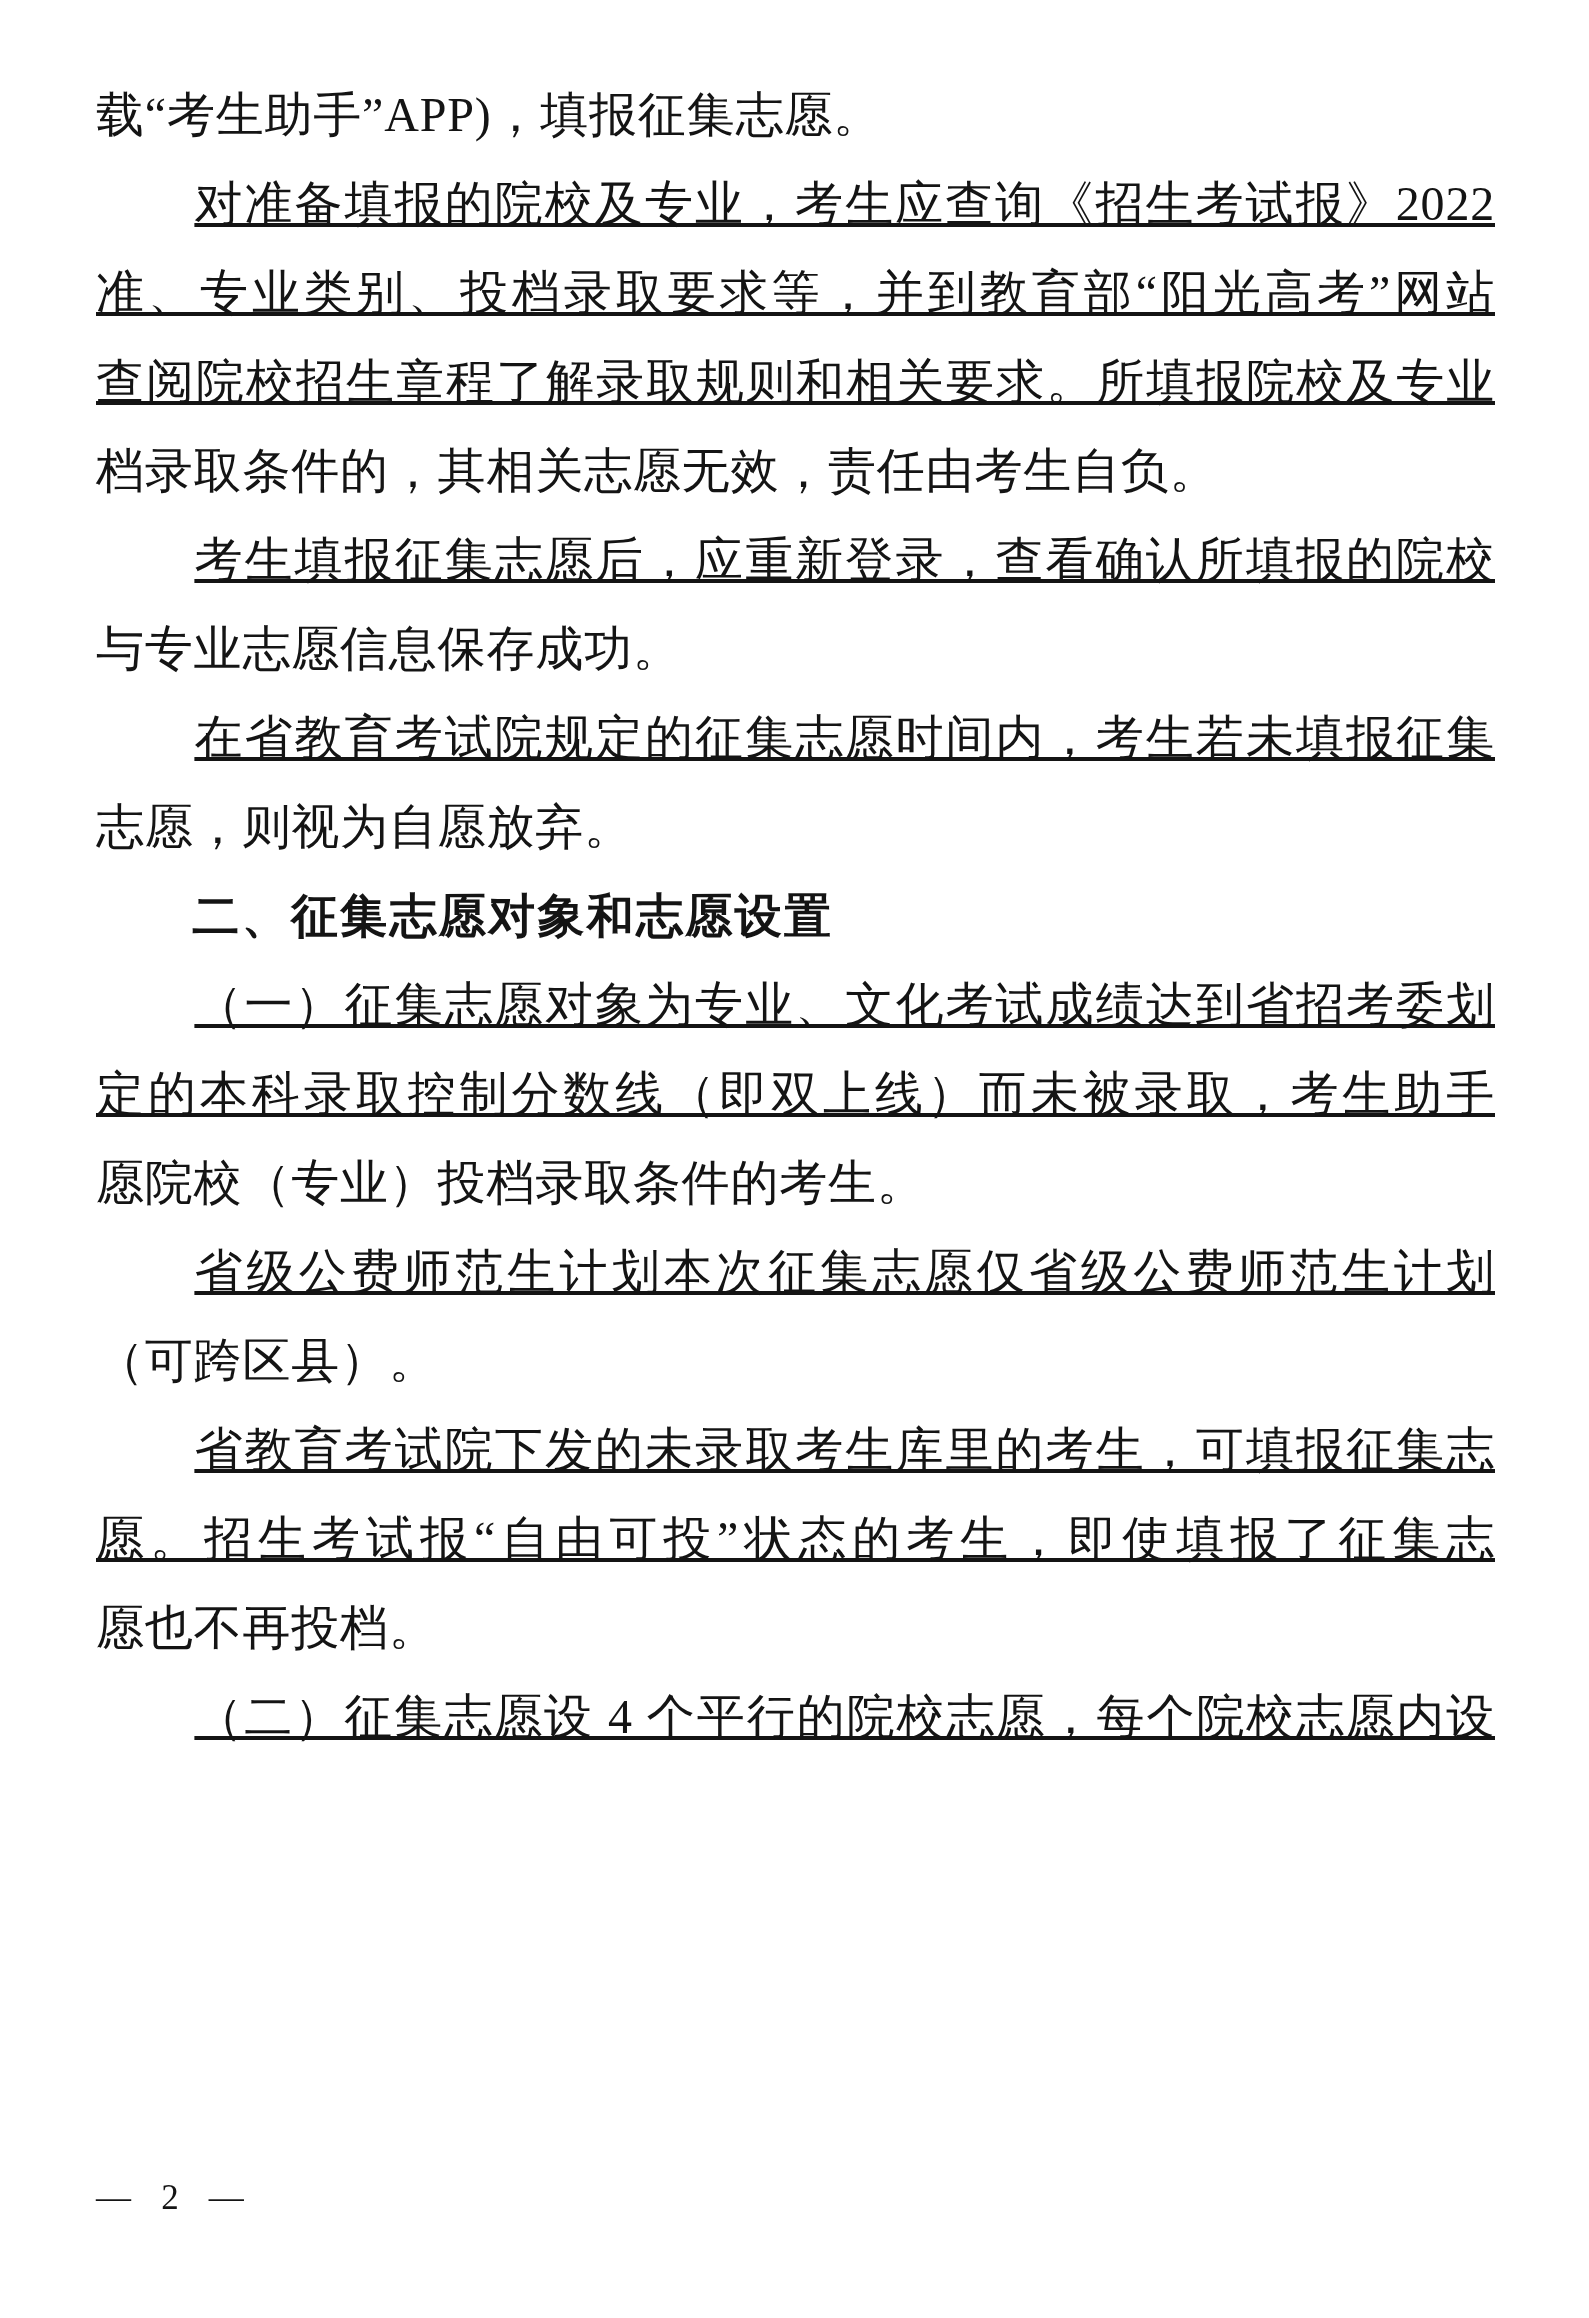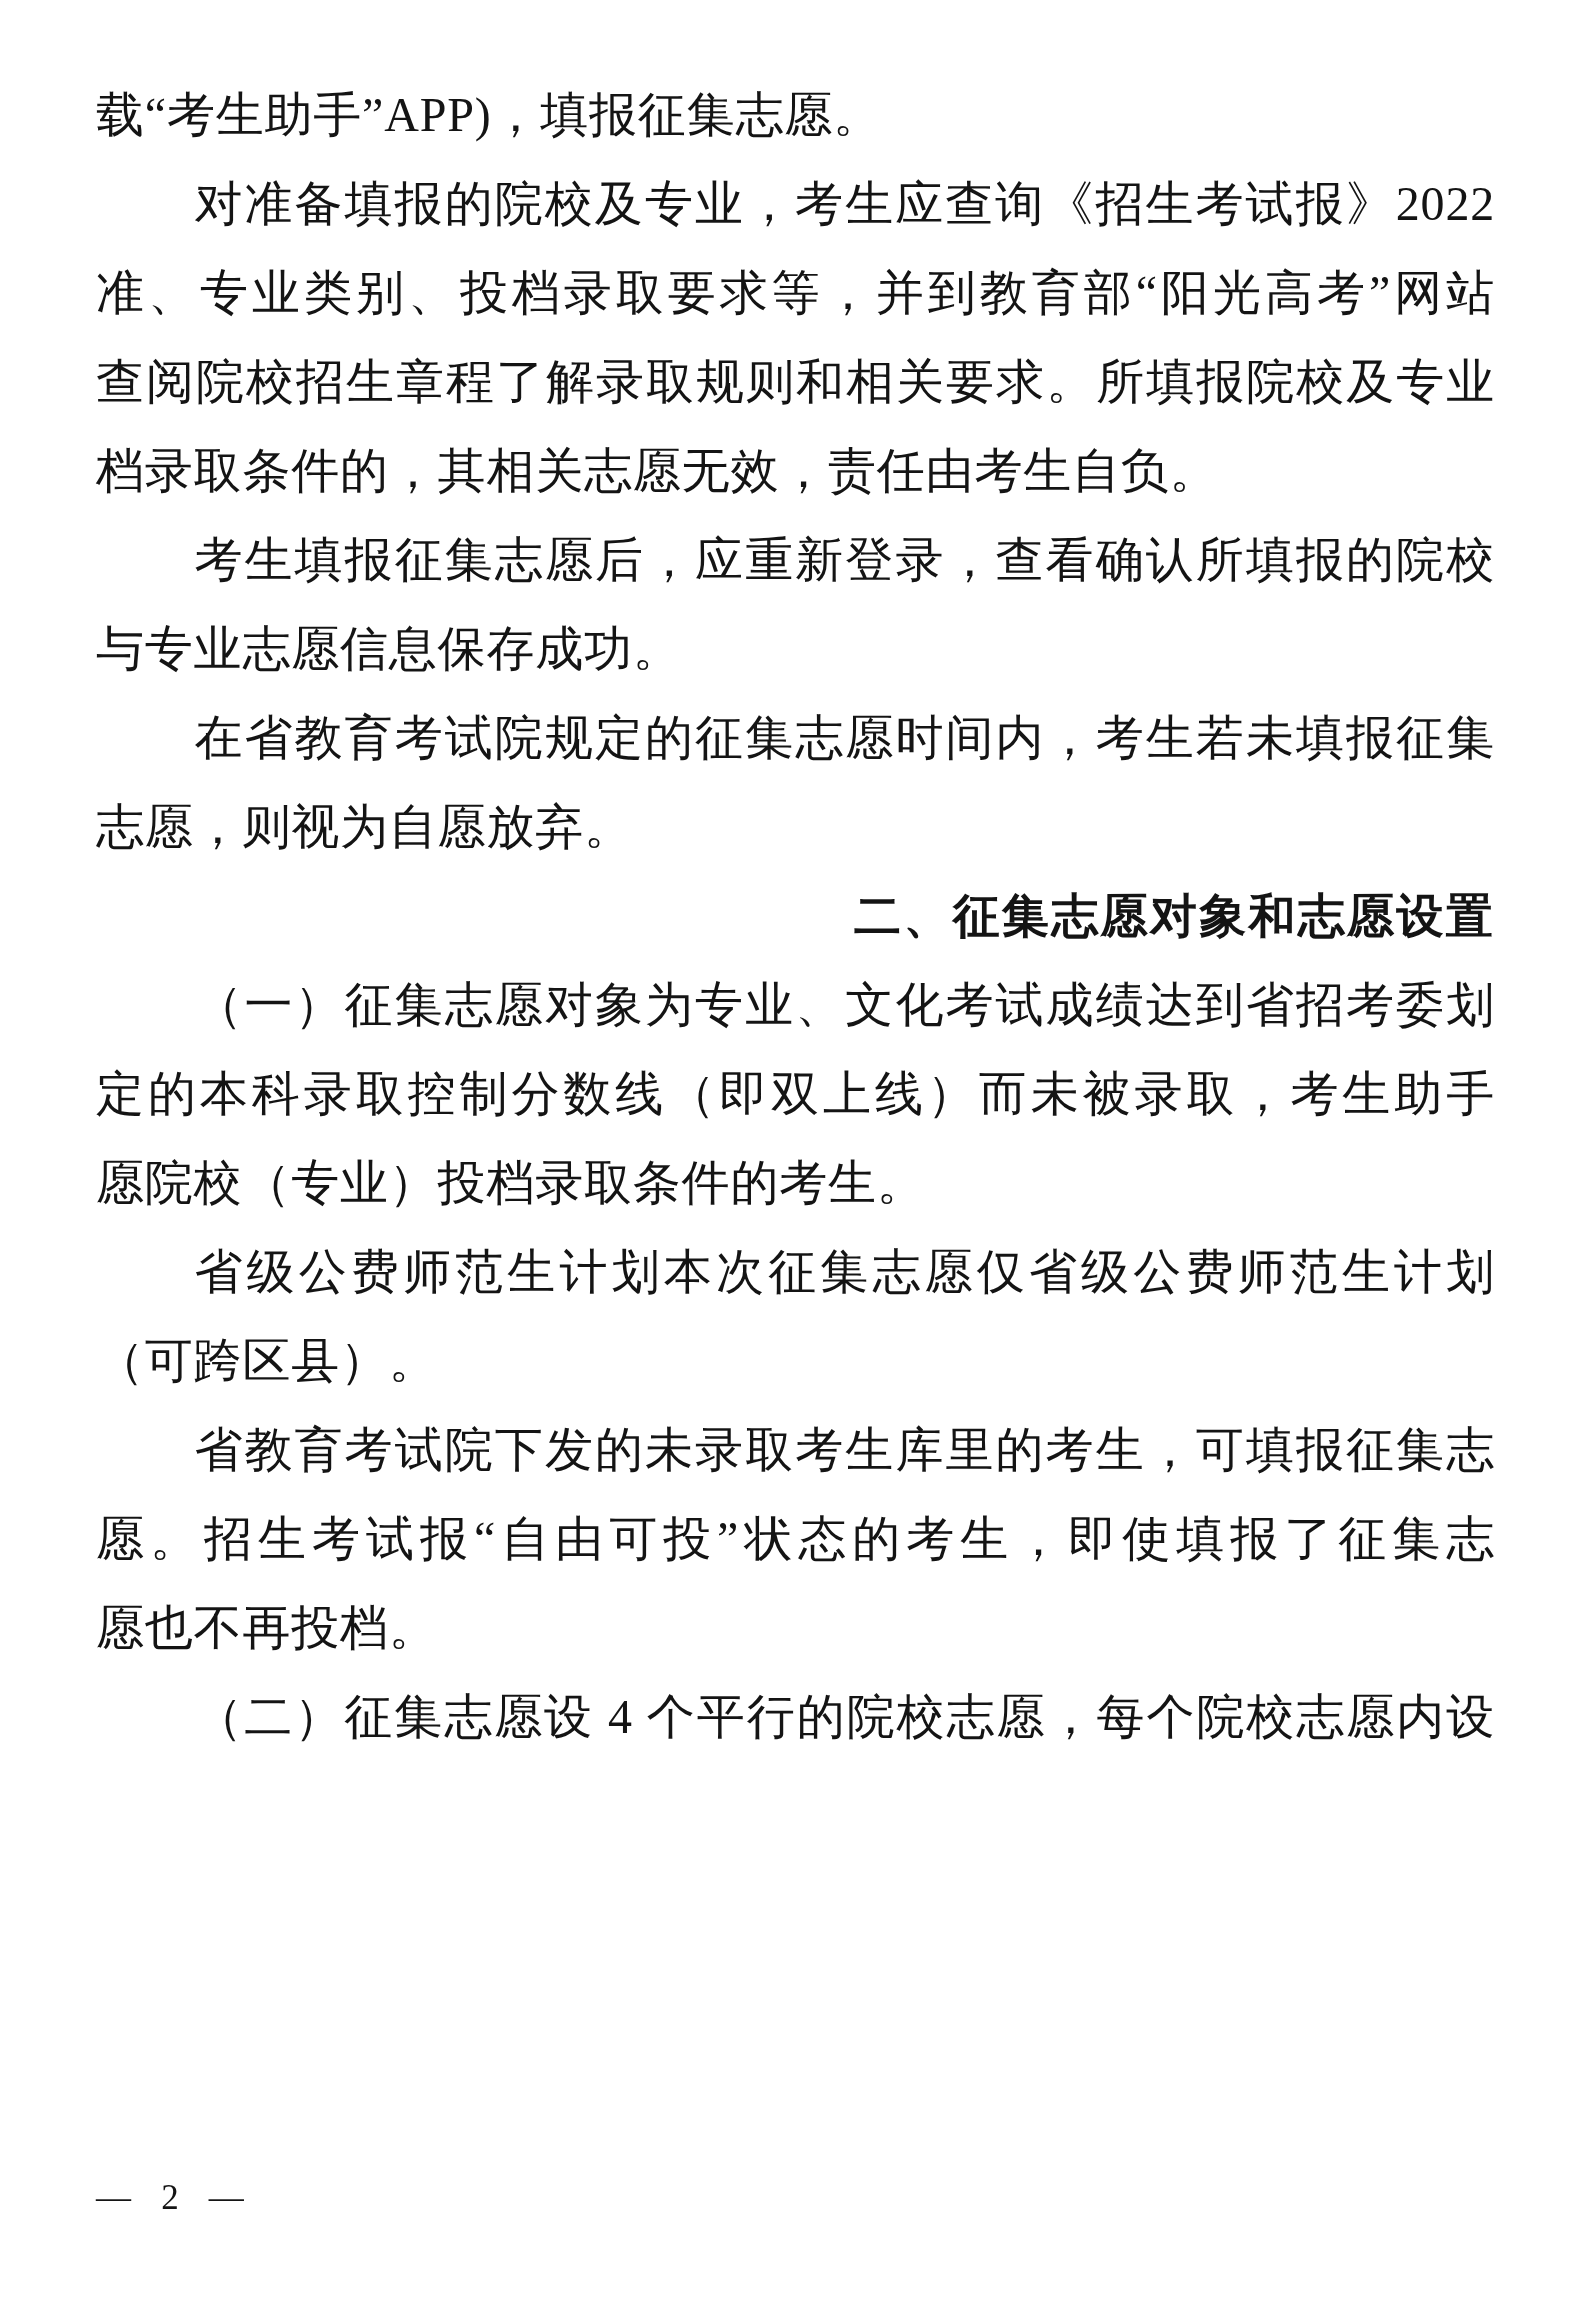--- a/index.html
+++ b/index.html
@@ -29,32 +29,32 @@
     letter-spacing: 0.8px;
     white-space: nowrap;
     text-align: left;
   }
   
   .line.fill {
     white-space: normal;
     text-align: justify;
     text-align-last: justify;
     text-justify: inter-character;
+    text-decoration: underline;
   }
   
   .line.indent {
     text-indent: 2.05em;
   }
   
   .line.heading {
     font-family: "Liberation Sans", "DejaVu Sans", sans-serif;
     font-weight: 700;
     font-size: 47px;
     letter-spacing: 2.3px;
-    text-align: right;
   }
   .footer {
     position: absolute;
     left: 96px;
     top: 2171px;
     height: 53px;
     line-height: 53px;
     font-size: 35px;
     letter-spacing: 10.7px;
     color: #141414;

